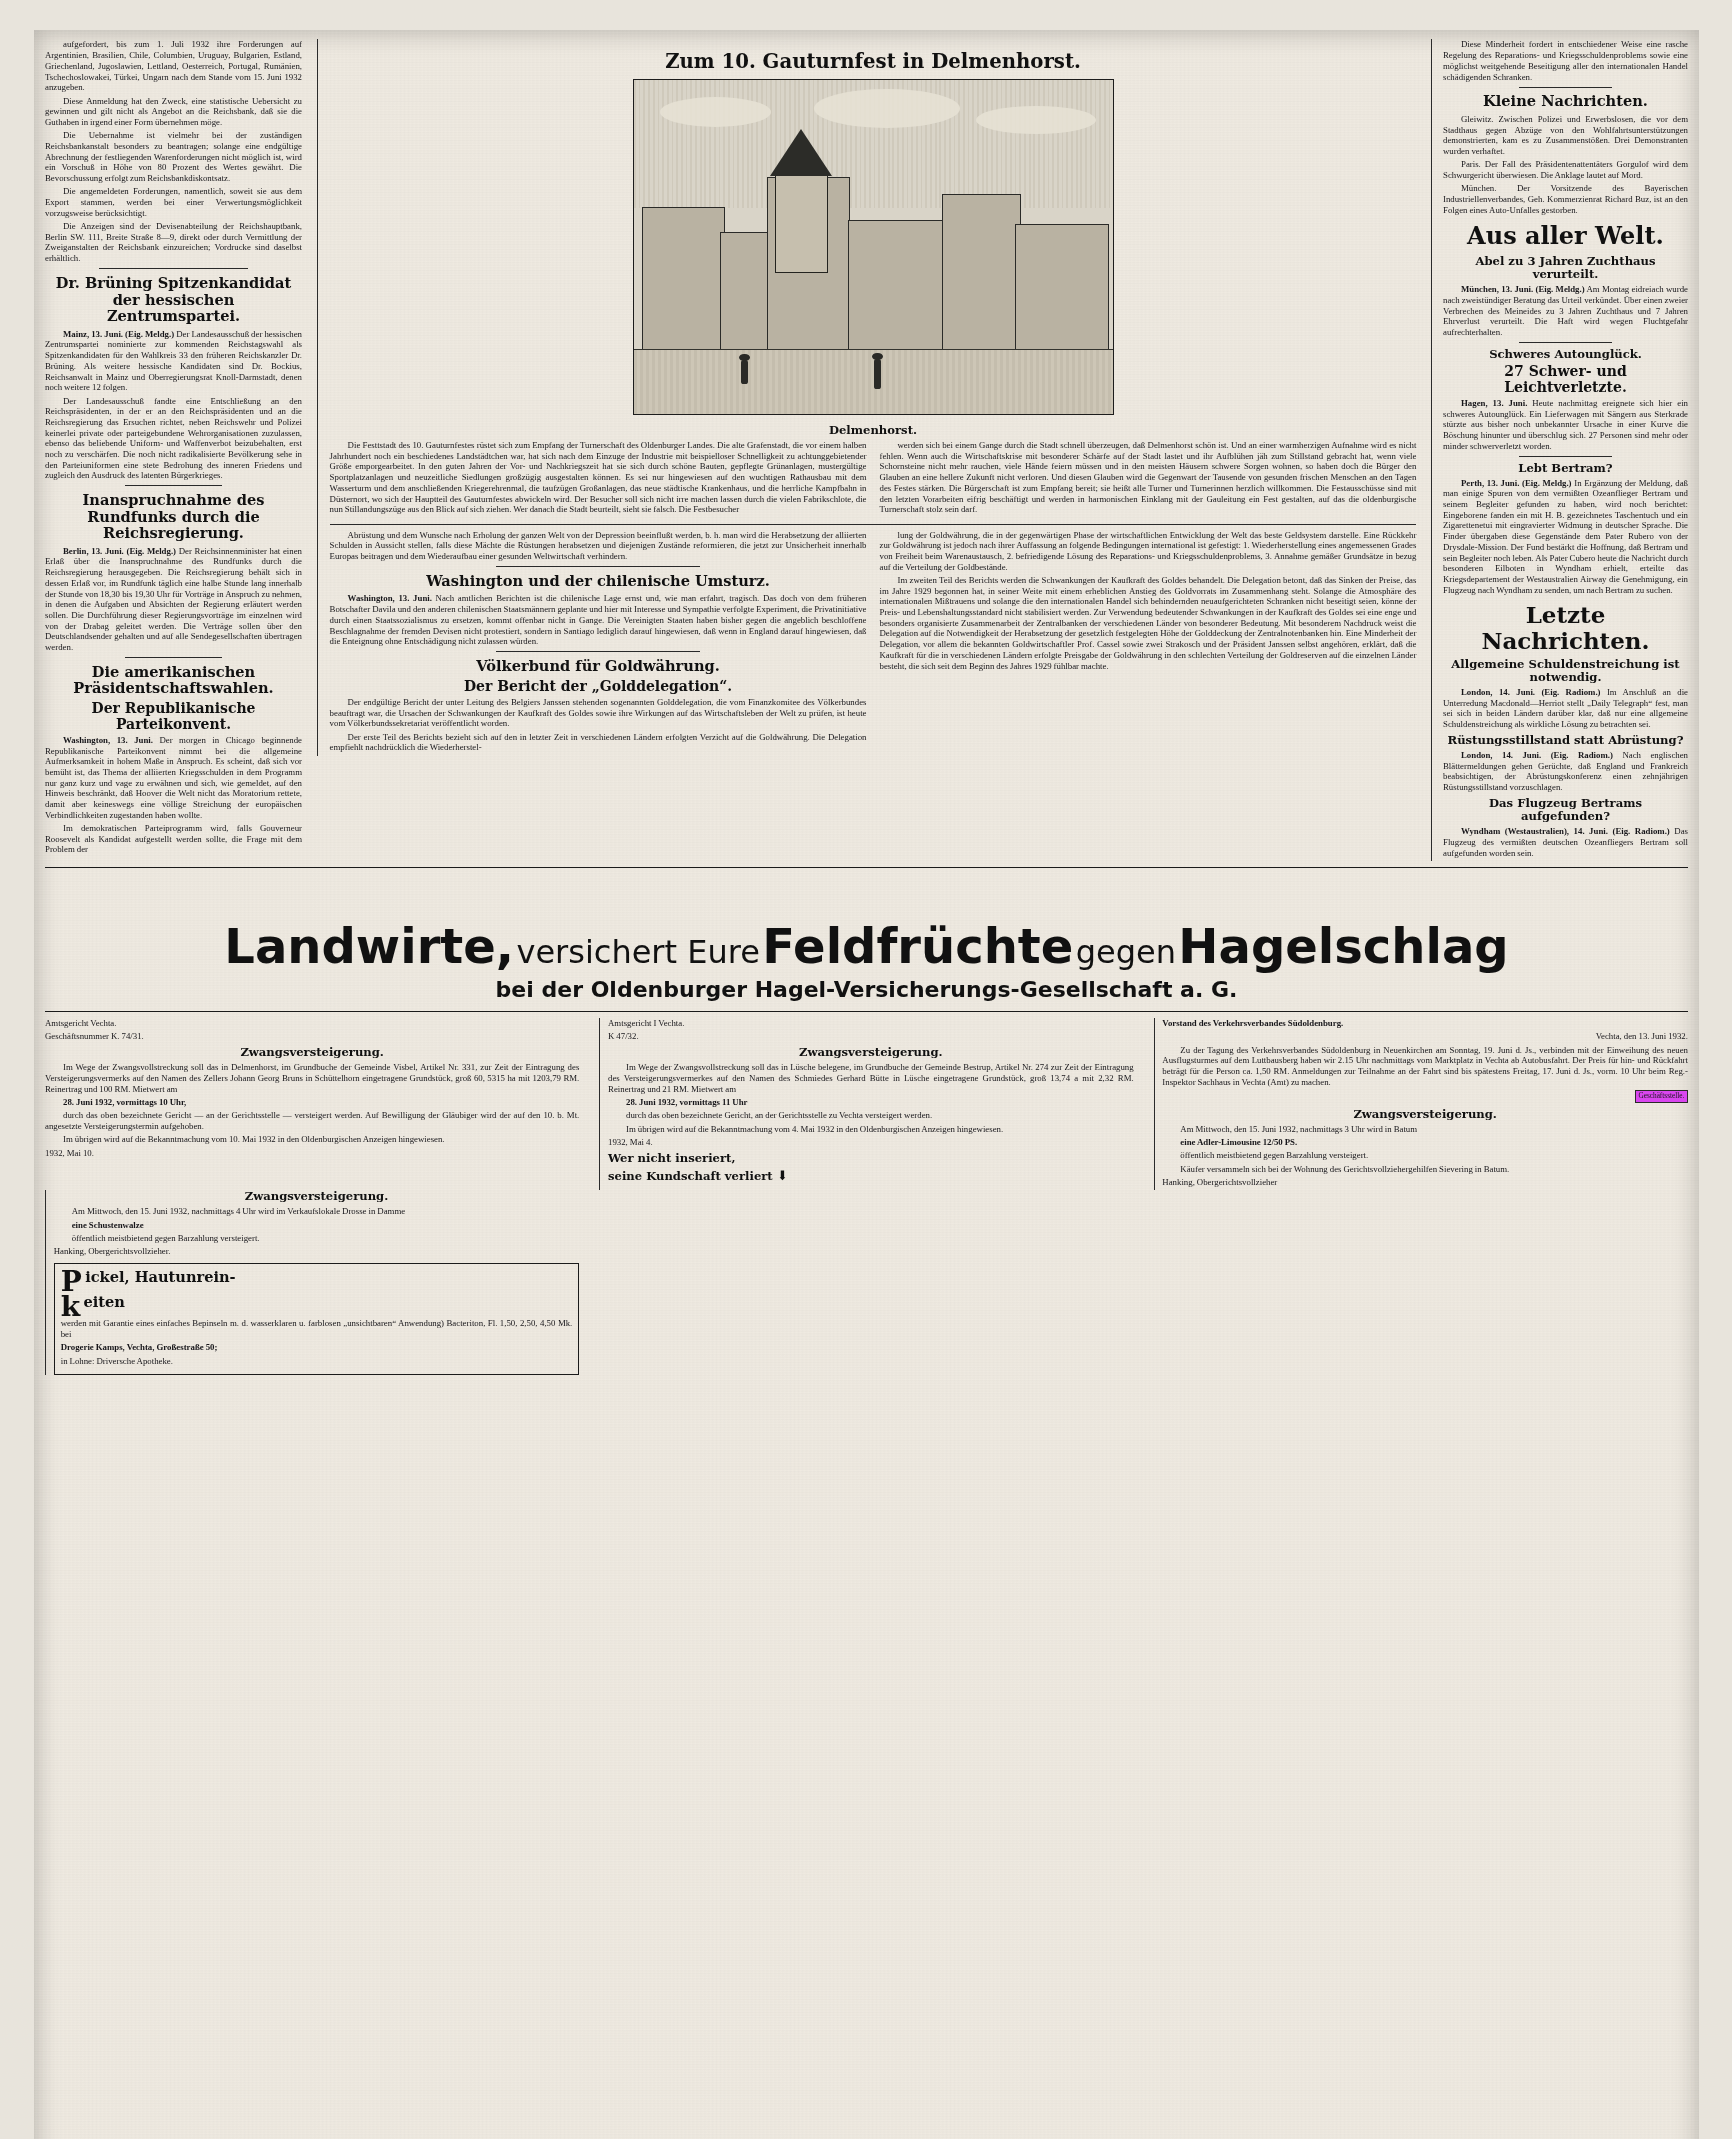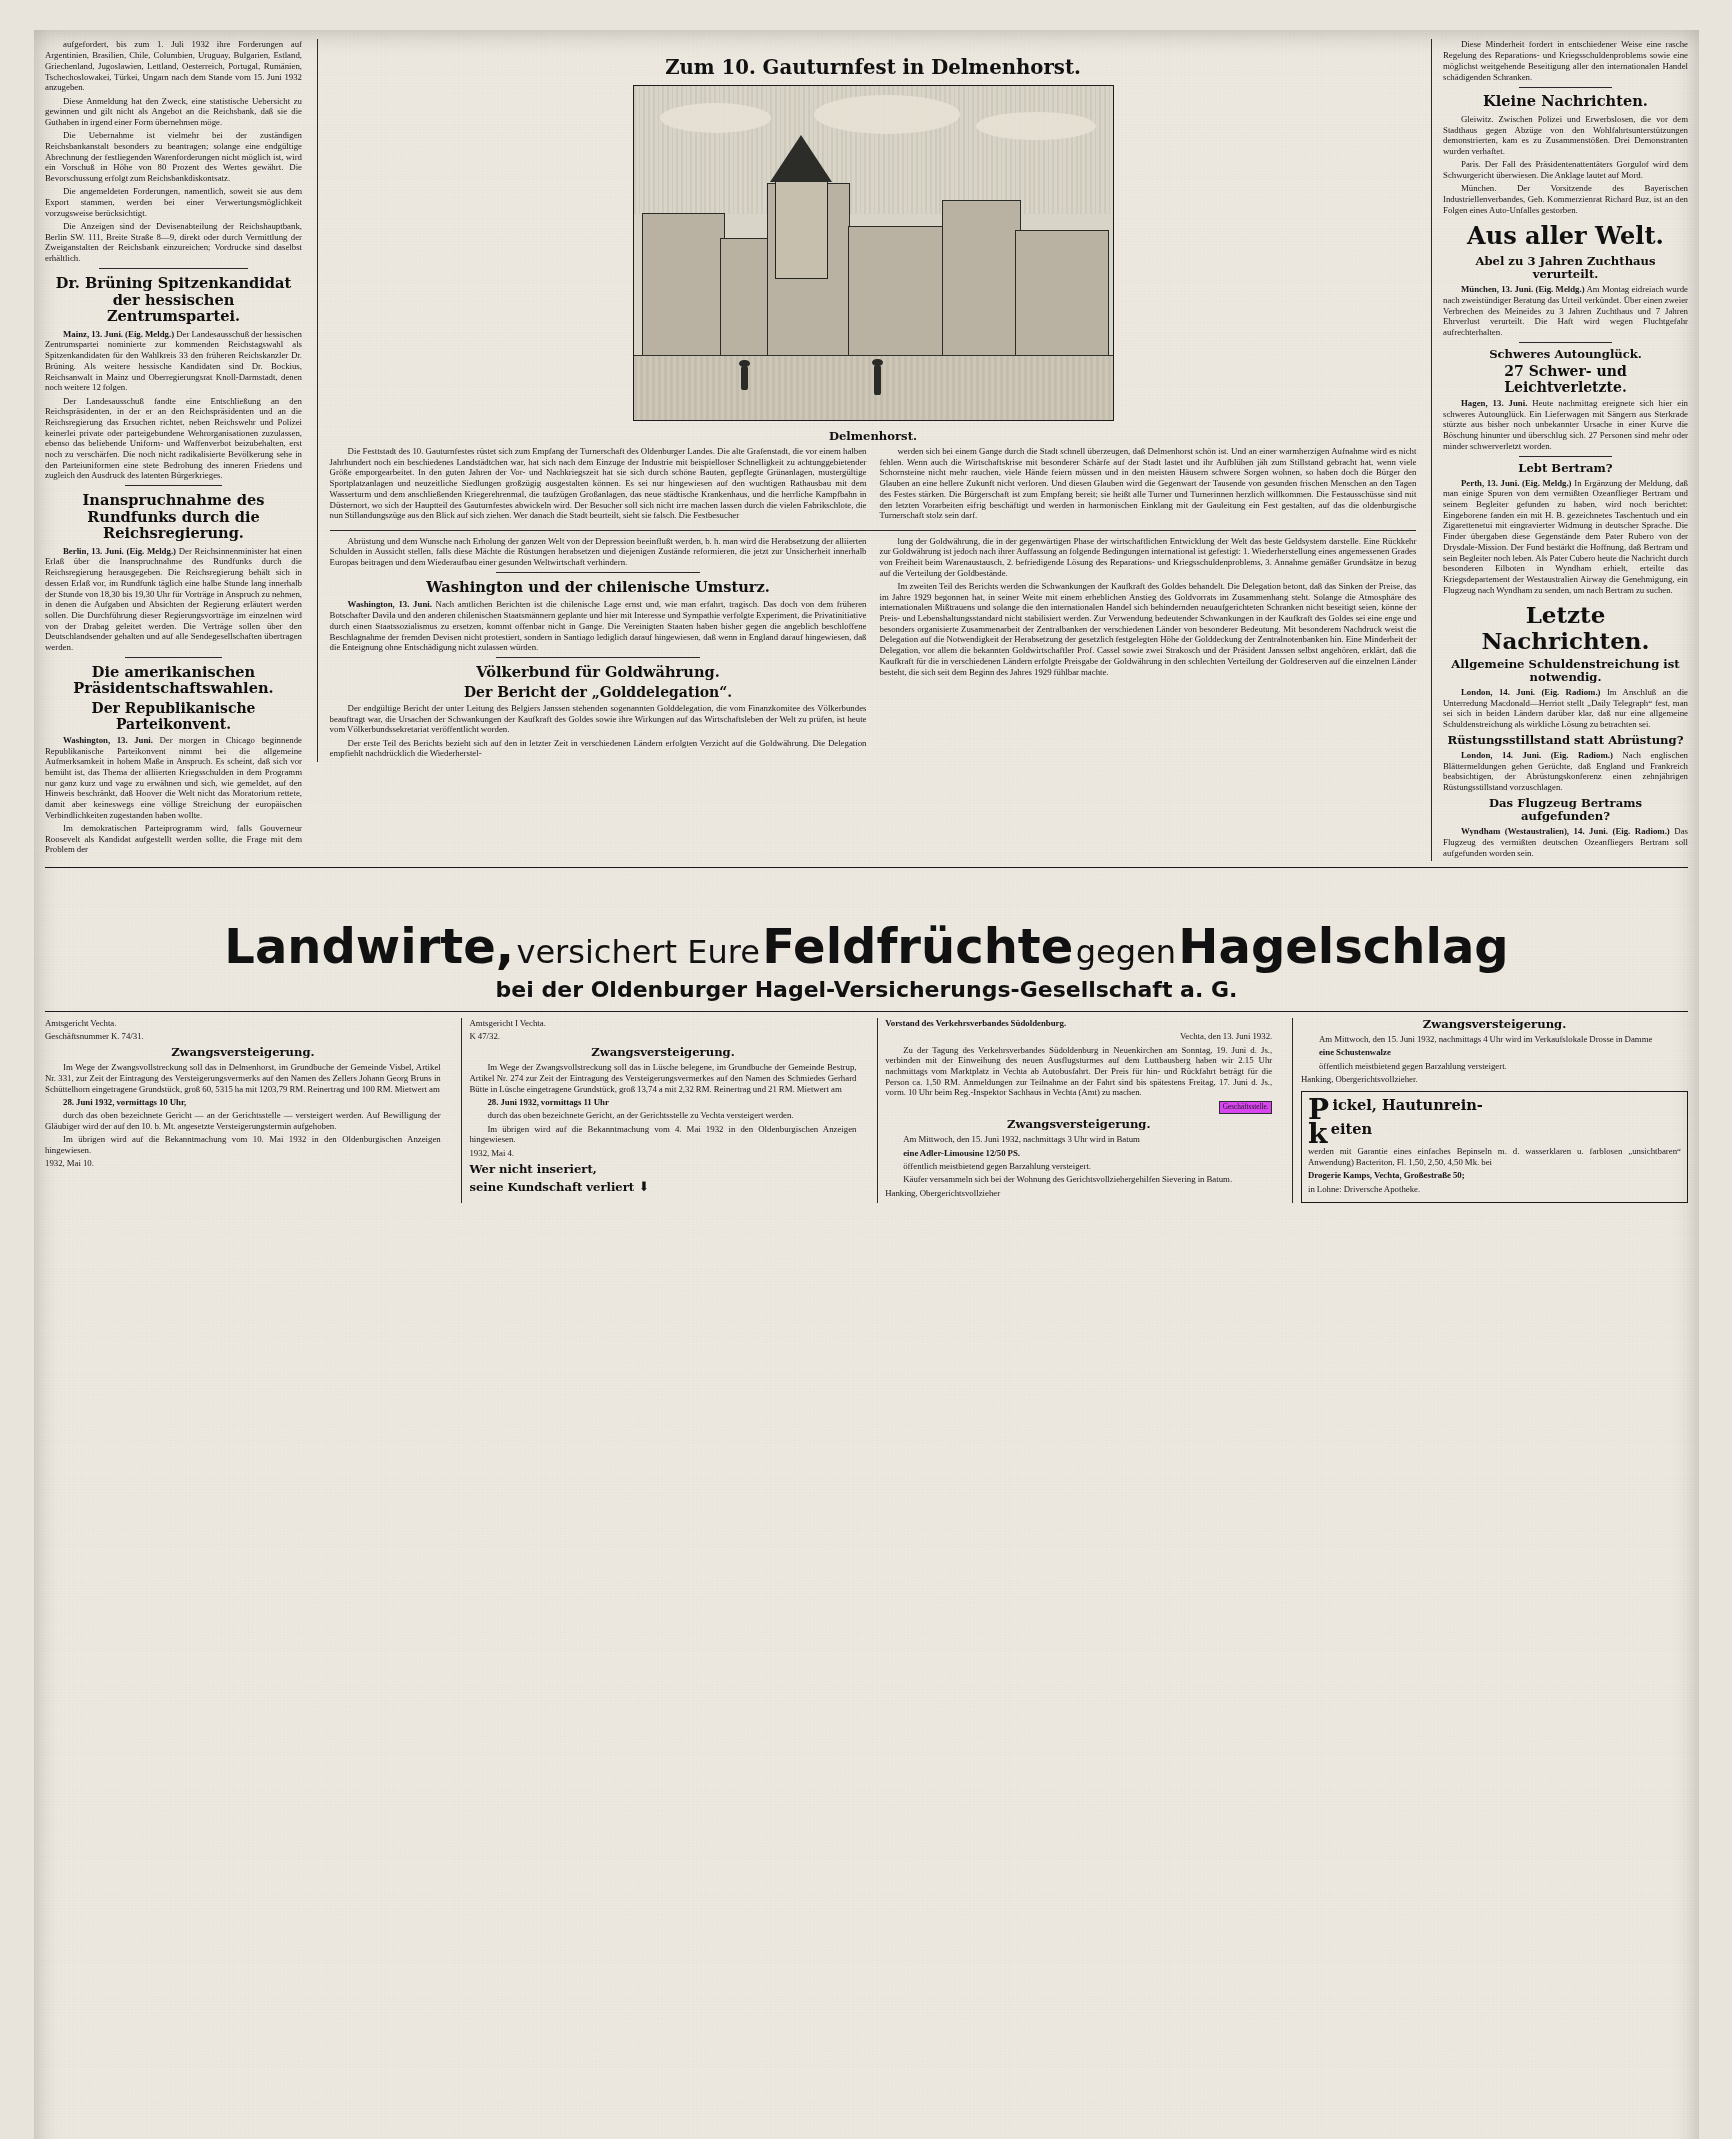--- a/index.html
+++ b/index.html
@@ -38,21 +38,21 @@
     word-spacing:-0.2px;
   }
   .col p.noind{text-indent:0;}
   .hd{
     font-family:"DejaVu Serif", serif;
     font-weight:bold;
     text-align:center;
     color:#111;
     line-height:1.12;
   }
-  .hd.big{font-size:19.7px;margin:18px 0 6px;}
+  .hd.big{font-size:19.7px;margin:12px 0 6px;}
   .hd.mid{font-size:14.6px;margin:6px 0 4.3px;}
   .hd.sm{font-size:11.6px;margin:4.3px 0 3px;}
   .hd.xs{font-size:14px;margin:2.6px 0 2.6px;font-weight:bold;}
   .rule{height:1.3px;background:#2a2a2a;margin:4.3px auto 5.1px;width:58%;}
   .rule.thin{height:0.9px;width:38%;}
   .rule.full{width:100%;height:0.9px;}
 
   
   .topgrid{
     display:grid;
@@ -96,21 +96,21 @@
     text-align:center;
   }
   .ad1{font-family:"DejaVu Sans", sans-serif;font-weight:bold;color:#111;line-height:1.02;white-space:nowrap;margin-top:47px;}
   .ad1 .x1{font-size:48px;}
   .ad1 .x2{font-size:32px;font-weight:normal;}
   .ad2{font-family:"DejaVu Sans", sans-serif;font-weight:bold;font-size:22px;color:#111;margin-top:6.8px;}
 
   
   .bottomgrid{
     display:grid;
-    grid-template-columns:1fr 1fr 1fr 1fr;
+    grid-template-columns:1fr 1fr 1fr;
     column-gap:20px;
     margin-top:6px;
   }
   .bottomgrid .col{border-left:0.9px solid #2b2b2b;padding-left:7.7px;}
   .bottomgrid .col:first-child{border-left:none;padding-left:0;}
   .small{font-size:8.1px;line-height:9.8px;}
   .tiny{font-size:7.7px;line-height:9.4px;}
   .center{text-align:center;text-indent:0;}
   .bold{font-weight:bold;}
 

